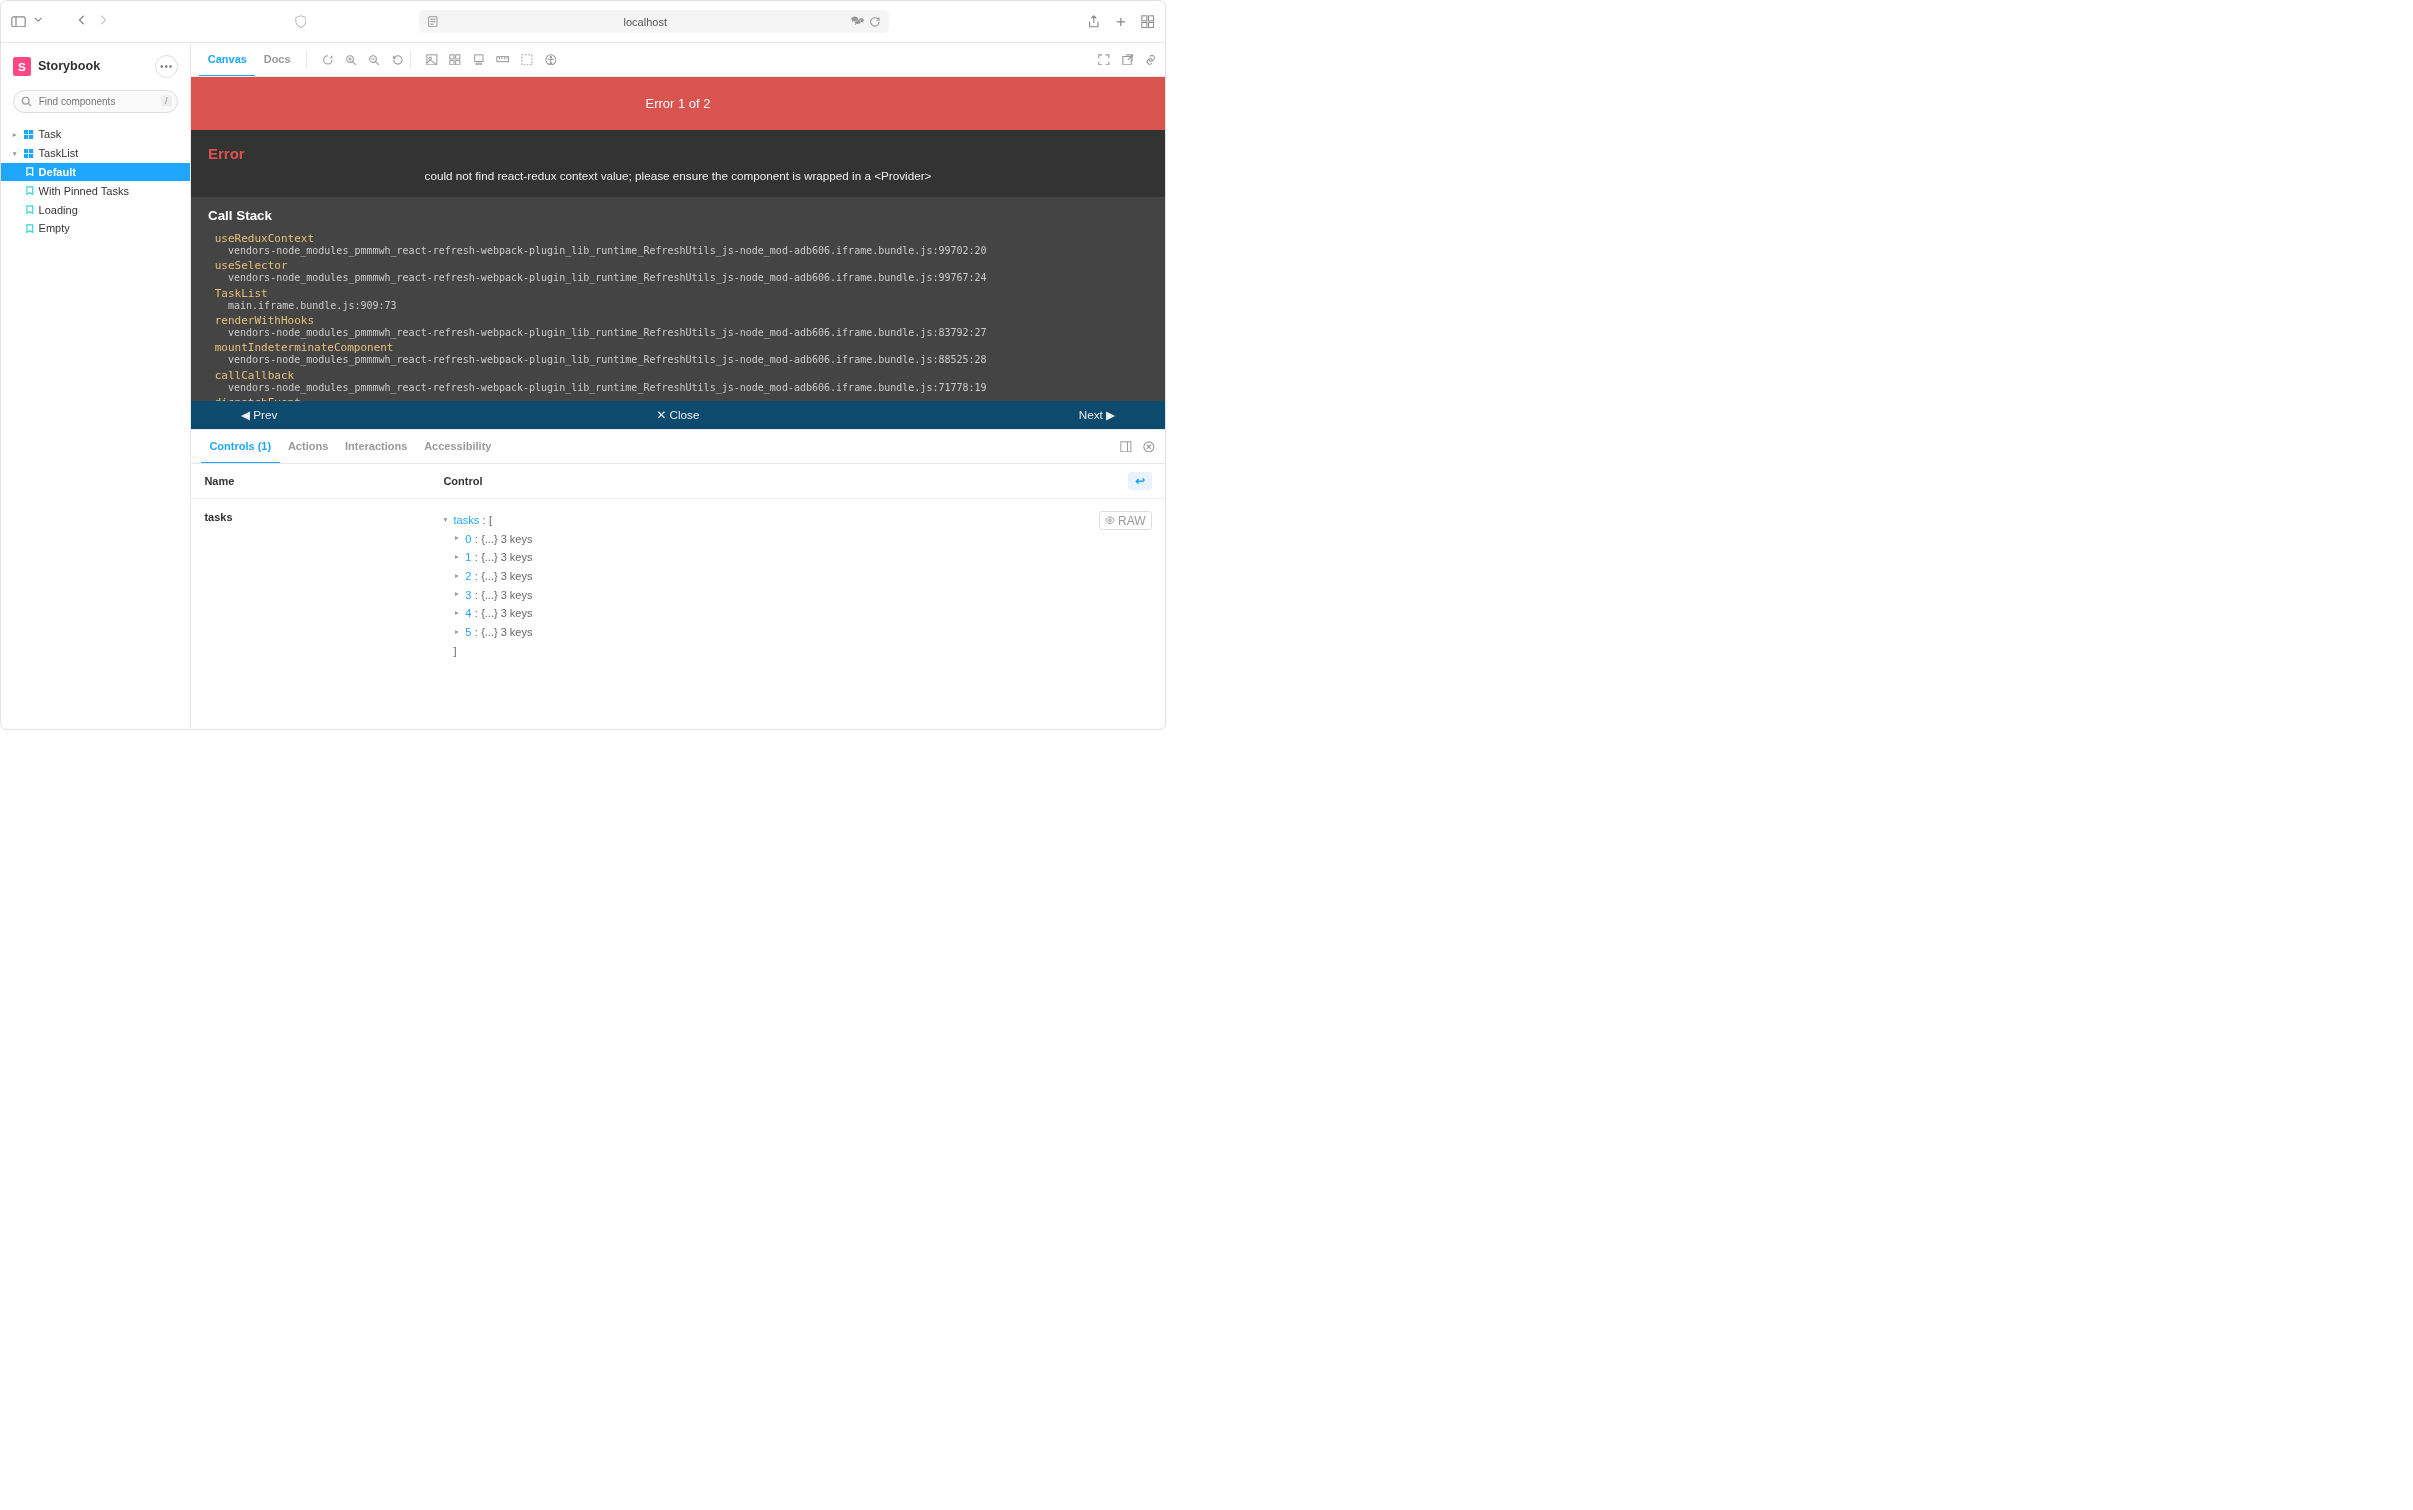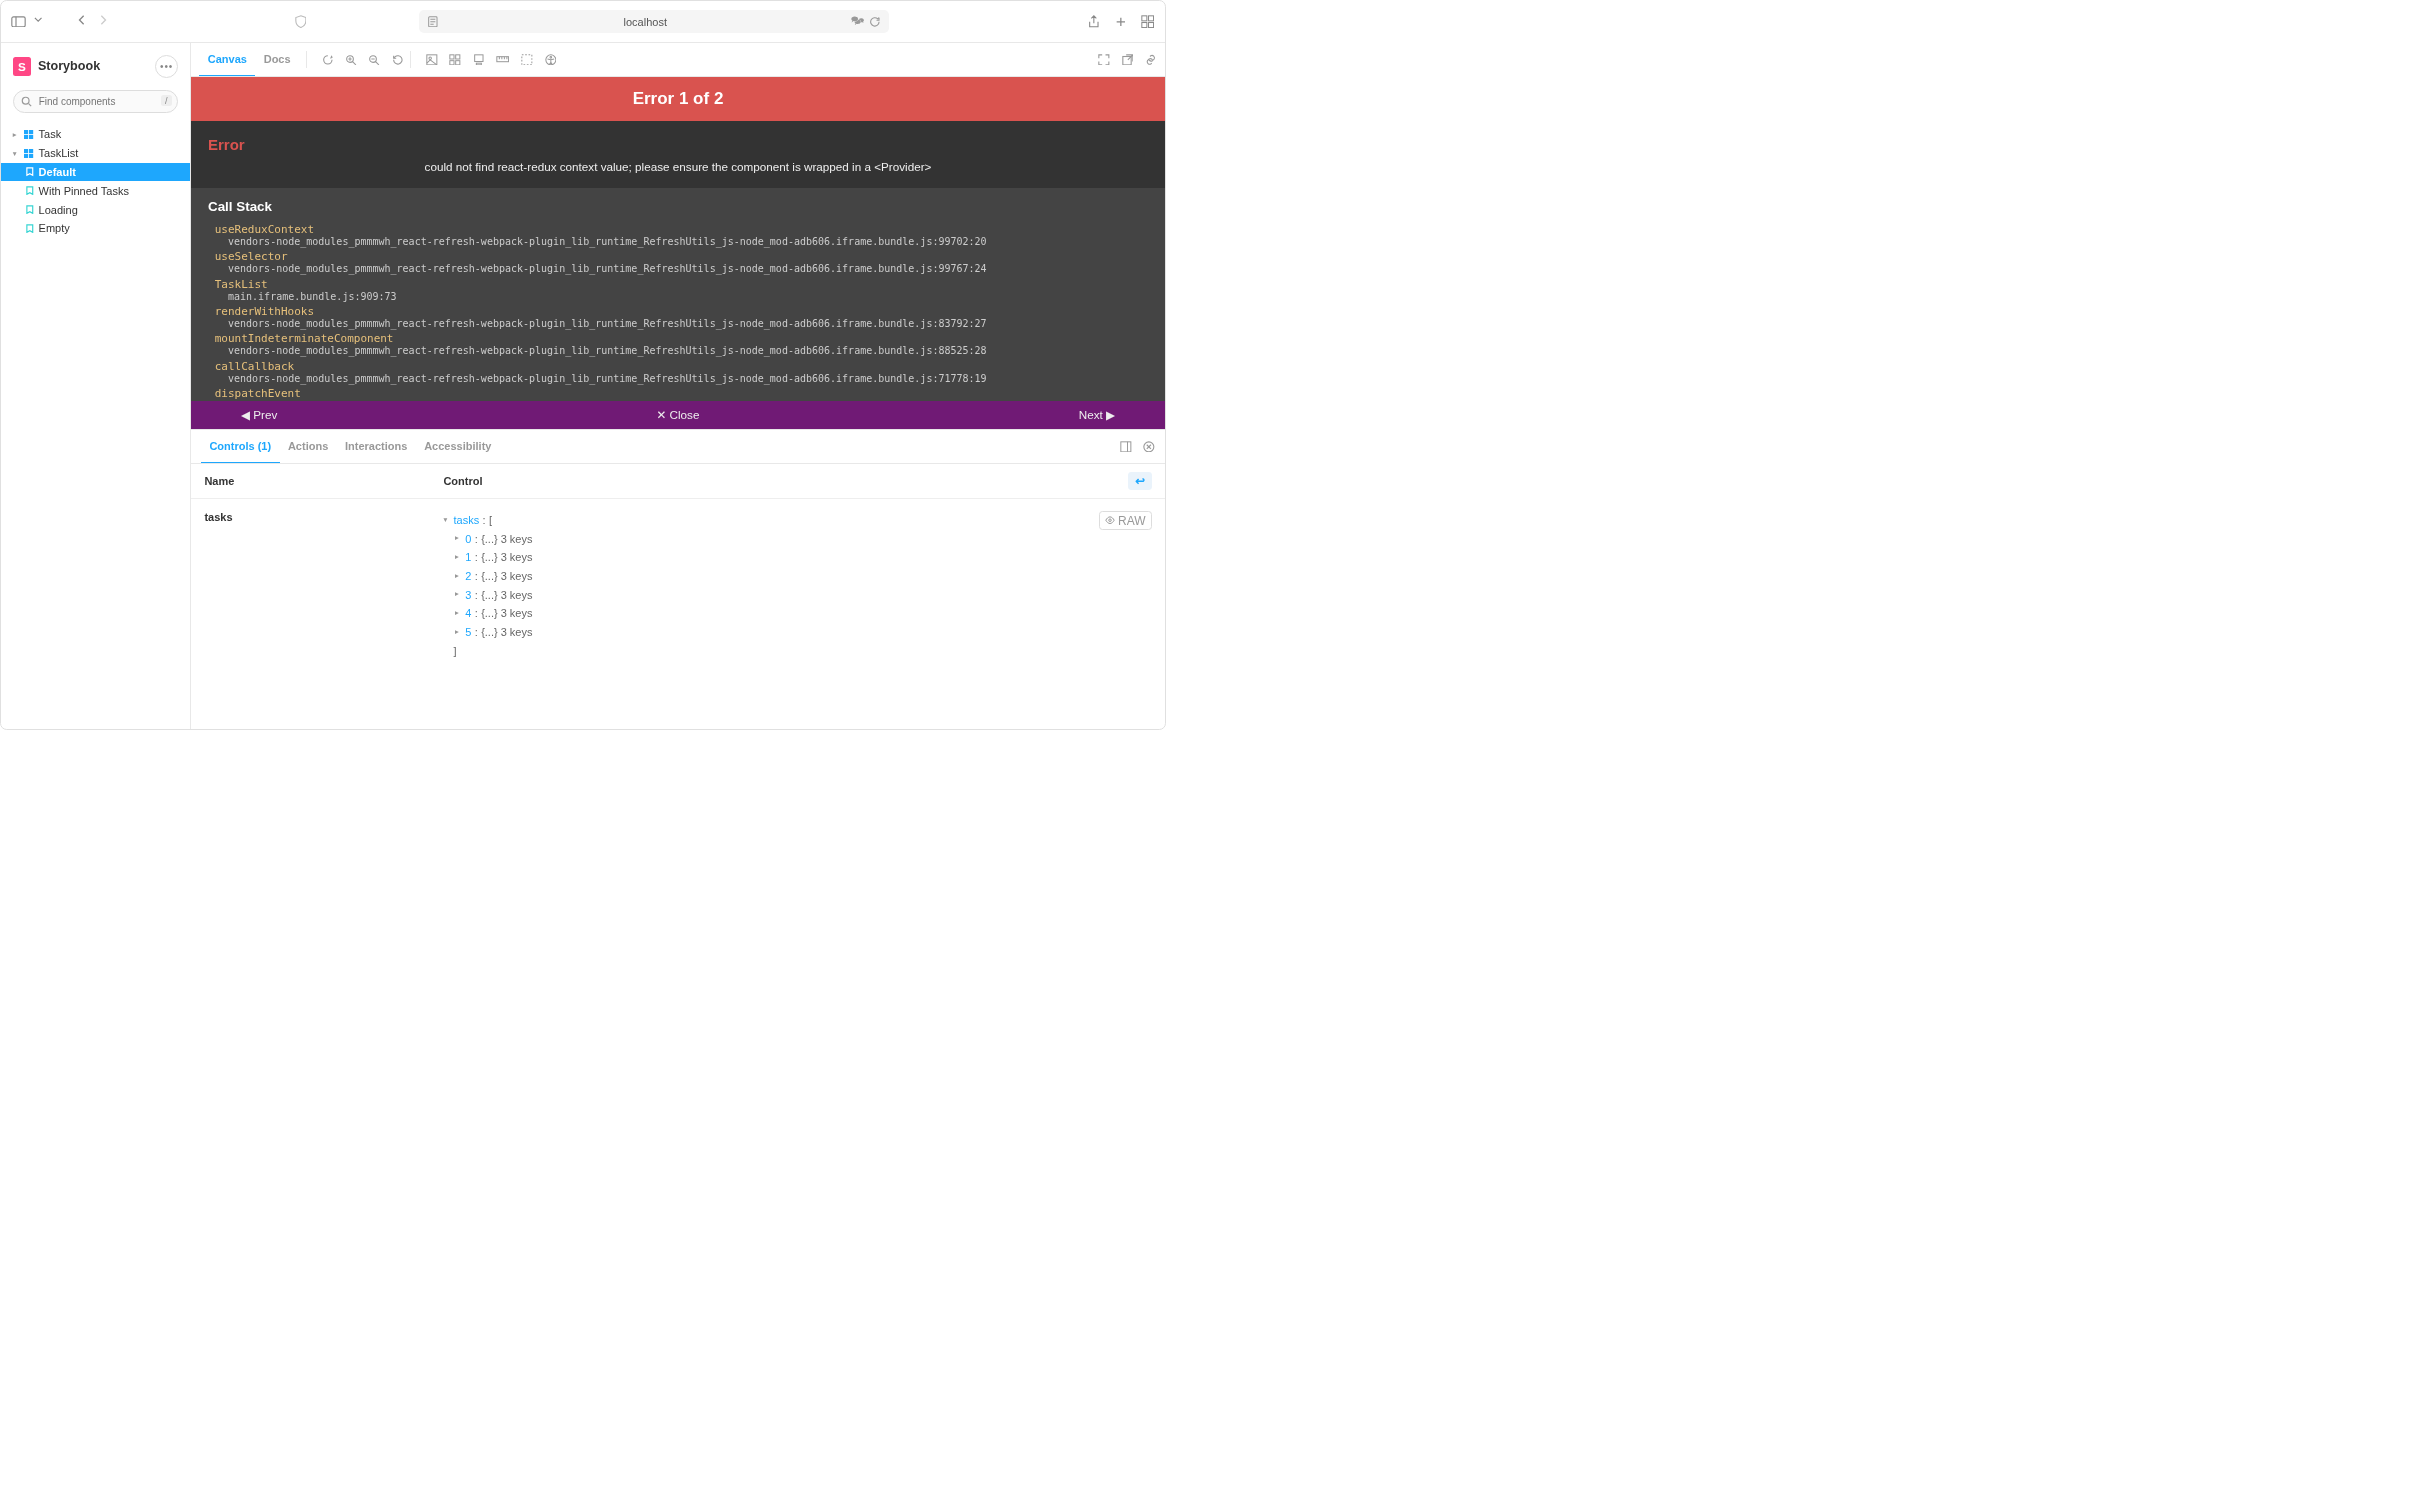--- a/index.html
+++ b/index.html
@@ -41,30 +41,30 @@
 .toolbar { height: 34px; border-bottom: 0.8px solid #e8e8e8; display: flex; align-items: center; padding: 0 8.4px; }
 .toolbar-tabs { display: flex; align-items: center; height: 100%; }
 .toolbar-tab { padding: 0 8.4px; height: 100%; display: flex; align-items: center; font-size: 11px; font-weight: 600; color: #999; cursor: pointer; border-bottom: 1.7px solid transparent; }
 .toolbar-tab.active { color: #1ea7fd; border-bottom-color: #1ea7fd; }
 .toolbar-sep { width: 0.8px; height: 17px; background: #e8e8e8; margin: 0 6.7px; }
 .toolbar-icons { display: flex; align-items: center; gap: 11.7px; margin-left: 8.4px; color: #999; }
 .toolbar-right { margin-left: auto; display: flex; align-items: center; gap: 11.7px; color: #999; }
 
 
 .canvas-area { flex: 0 0 auto; height: 352px; display: flex; flex-direction: column; background: #18181a; color: #eee; position: relative; }
-.error-banner { background: #d9534f; color: #fff; text-align: center; padding: 12px 0; font-size: 17px; font-weight: 700; }
+.error-banner { background: #d9534f; color: #fff; text-align: center; padding: 19px 0; font-size: 13px; font-weight: 400; }
 .error-body { flex: 1; overflow: hidden; padding: 15px 17px; background: #333; }
 .error-title { color: #d9534f; font-weight: 700; font-size: 15px; margin-bottom: 6.7px; }
 .error-msg { color: #eee; font-size: 11.7px; margin-bottom: 15px; text-align: center; }
 .error-box2 { background: #444; margin: 0 -17px; padding: 11.7px 17px 25px 17px; }
 .callstack-title { font-size: 13.4px; font-weight: 700; color: #fff; margin-bottom: 8.4px; }
 .stack-entry { margin-bottom: 3.4px; }
 .stack-fn { color: #e6c07b; font-family: ui-monospace, Menlo, monospace; font-size: 11px; padding-left: 6.7px; }
 .stack-loc { color: #ccc; font-family: ui-monospace, Menlo, monospace; font-size: 10px; padding-left: 20px; }
-.error-nav { height: 28.5px; background: #701a75; display: flex; align-items: center; justify-content: space-between; padding: 0 50px; color: #eee; font-size: 11.7px; }
+.error-nav { height: 28.5px; background: #0c4a6e; display: flex; align-items: center; justify-content: space-between; padding: 0 50px; color: #eee; font-size: 11.7px; }
 .error-nav .nav-center { flex: 1; text-align: center; }
 .error-nav span { cursor: pointer; }
 
 
 .addons { flex: 1; border-top: 0.8px solid #e8e8e8; display: flex; flex-direction: column; min-height: 0; }
 .addons-tabs { height: 34px; display: flex; align-items: center; padding: 0 10px; border-bottom: 0.8px solid #e8e8e8; }
 .addons-tab { padding: 0 8.4px; height: 100%; display: flex; align-items: center; font-size: 11px; font-weight: 600; color: #999; cursor: pointer; border-bottom: 1.7px solid transparent; }
 .addons-tab.active { color: #1ea7fd; border-bottom-color: #1ea7fd; }
 .addons-right { margin-left: auto; display: flex; align-items: center; gap: 11.7px; color: #999; }
 .controls-header { display: flex; align-items: center; padding: 8.4px 13.4px; border-bottom: 0.8px solid #eee; font-size: 11px; font-weight: 700; color: #333; }

